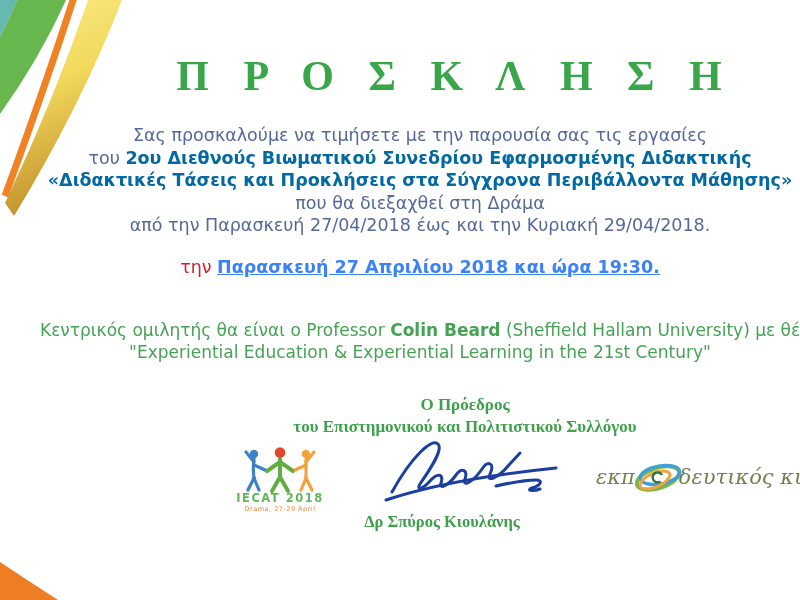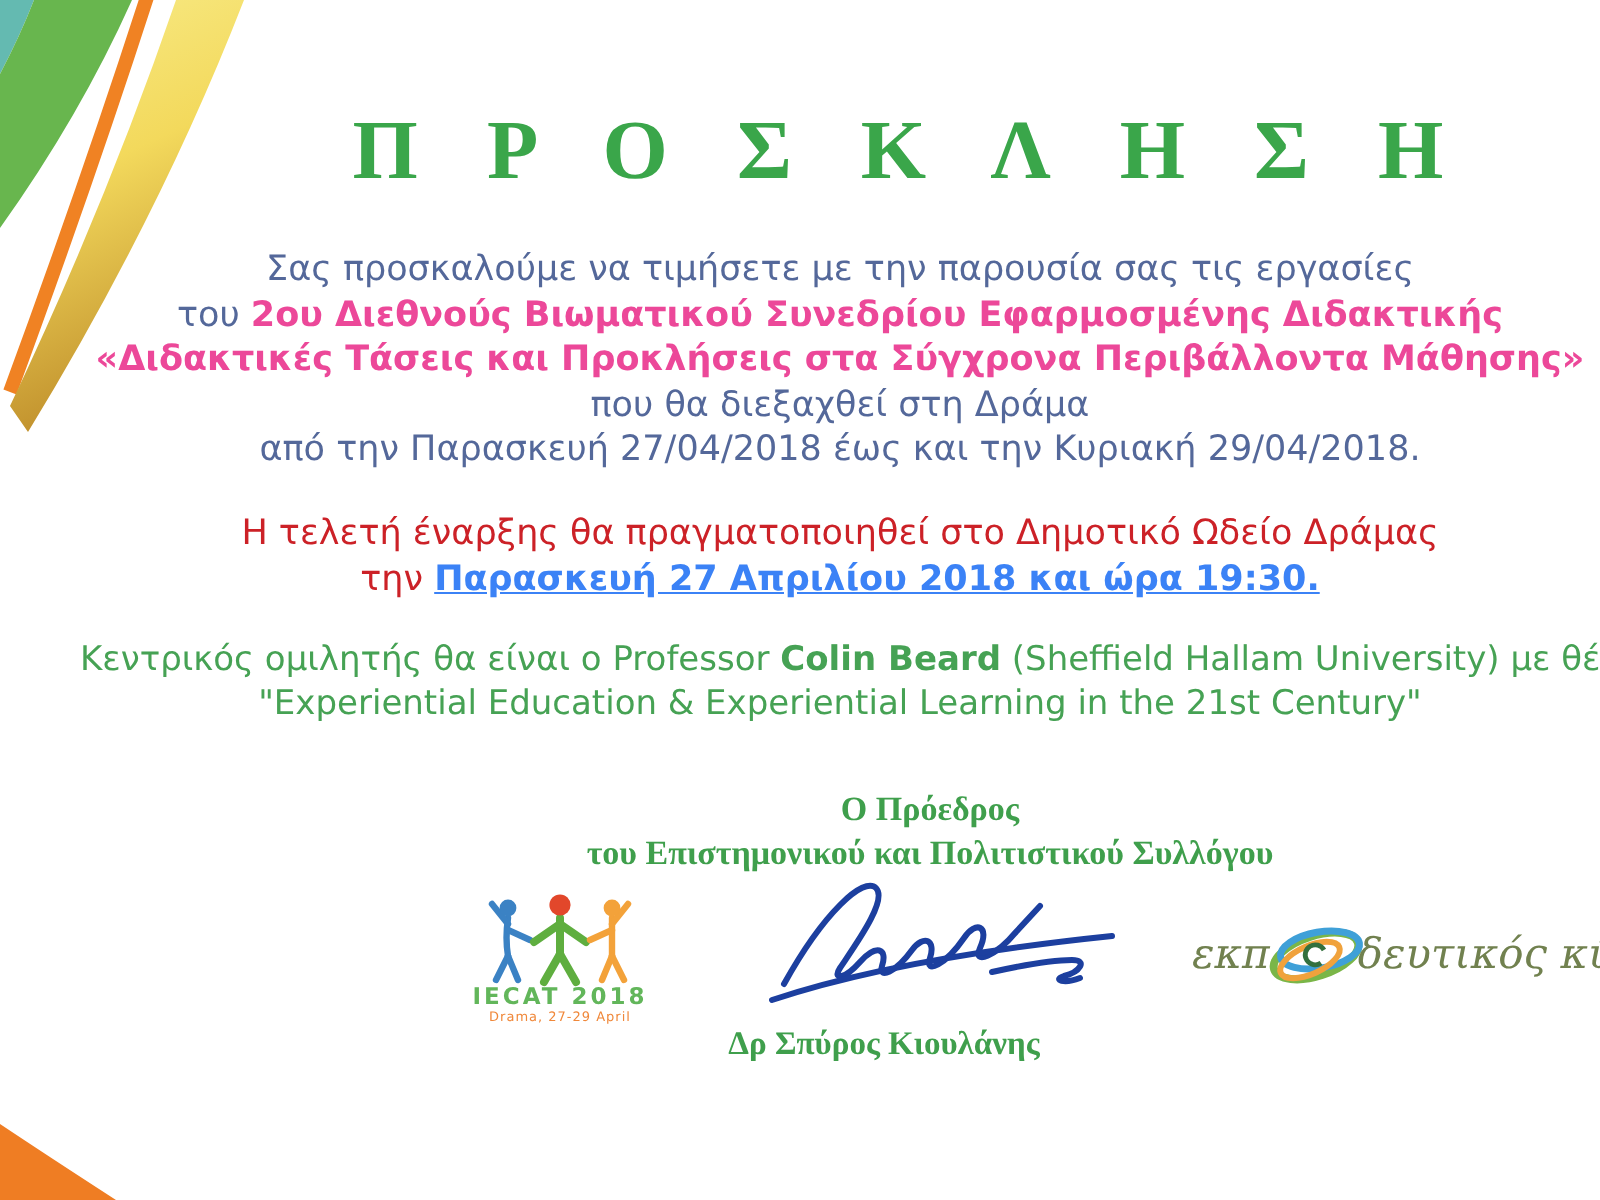--- a/index.html
+++ b/index.html
@@ -11,21 +11,21 @@
   .title{
     position:absolute;top:52px;left:110px;right:0;margin:0;
     text-align:center;font-family:"Liberation Serif",serif;
     font-weight:bold;font-size:42px;letter-spacing:12px;color:#3aa64a;
   }
 
   .intro{
     position:absolute;top:124px;left:40px;right:0;text-align:center;
     font-size:17.5px;line-height:22.5px;color:#54689a;
   }
-  .intro b{color:#ec4899;}
+  .intro b{color:#0369a1;}
 
   .ceremony{
     position:absolute;top:256px;left:55px;right:15px;text-align:center;
     font-size:17.5px;line-height:23px;color:#cc2127;
   }
   .ceremony b{color:#3b82f6;text-decoration:underline;}
 
   .keynote{
     position:absolute;top:319px;left:40px;right:0;text-align:center;
     font-size:17px;line-height:22px;color:#46a254;
@@ -90,21 +90,20 @@
 
   <div class="intro">
     <div>Σας προσκαλούμε να τιμήσετε με την παρουσία σας τις εργασίες</div>
     <div><span>του </span><b>2ου Διεθνούς Βιωματικού Συνεδρίου Εφαρμοσμένης Διδακτικής</b></div>
     <div><b>«Διδακτικές Τάσεις και Προκλήσεις στα Σύγχρονα Περιβάλλοντα Μάθησης»</b></div>
     <div>που θα διεξαχθεί στη Δράμα</div>
     <div>από την Παρασκευή 27/04/2018 έως και την Κυριακή 29/04/2018.</div>
   </div>
 
   <div class="ceremony">
-    <div>Η τελετή έναρξης θα πραγματοποιηθεί στο Δημοτικό Ωδείο Δράμας</div>
     <div><span>την </span><b>Παρασκευή 27 Απριλίου 2018 και ώρα 19:30.</b></div>
   </div>
 
   <div class="keynote">
     <div class="nowrap"><span>Κεντρικός ομιλητής θα είναι ο Professor </span><b>Colin Beard</b><span> (Sheffield Hallam University) με θέμα</span></div>
     <div>"Experiential Education &amp; Experiential Learning in the 21st Century"</div>
   </div>
 
   <div class="president">
     <div>Ο Πρόεδρος</div>

